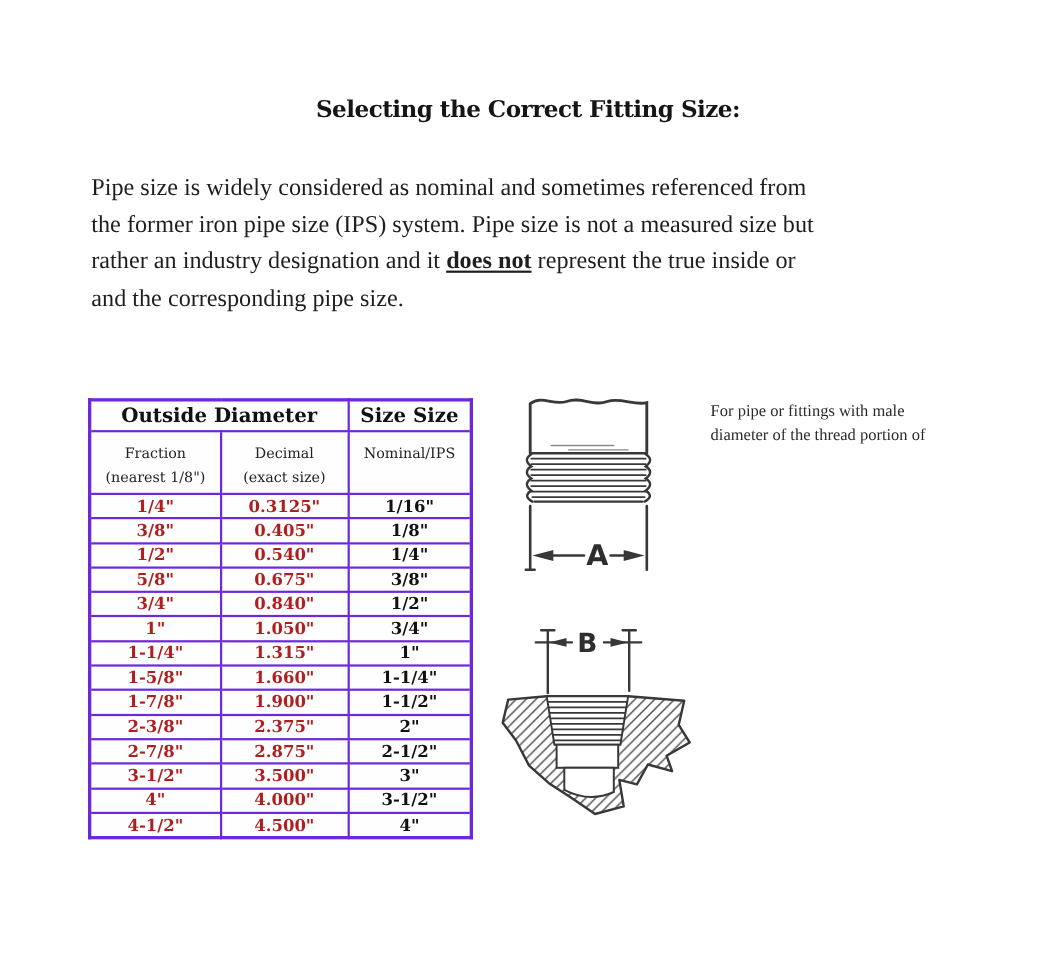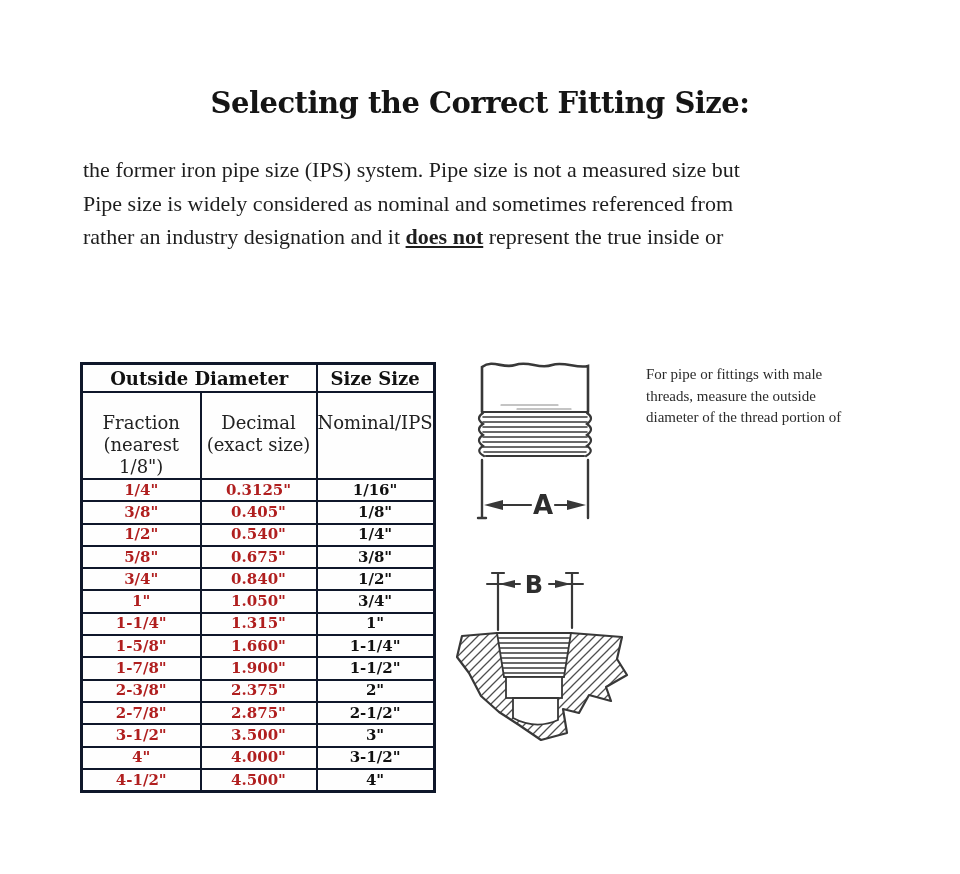--- a/index.html
+++ b/index.html
@@ -3,43 +3,43 @@
 <meta charset="utf-8">
 <style>
   html,body{margin:0;padding:0;background:#ffffff;}
   .page{
     position:relative;width:960px;height:874px;background:#ffffff;overflow:hidden;
     font-family:"Liberation Serif", serif;color:#1c1c1c;
   }
   
   .title{
     position:absolute;top:86px;left:0;width:960px;text-align:center;
-    font-family:"DejaVu Serif", serif;font-weight:bold;font-size:29px;
+    font-family:"DejaVu Serif", serif;font-weight:bold;font-size:21px;
     letter-spacing:-0.5px;color:#151515;
   }
   
   .intro{
     position:absolute;top:153px;left:83px;width:820px;
     font-size:22px;line-height:33.5px;color:#1e1e1e;white-space:nowrap;
   }
   .intro .bold-underline{font-weight:bold;text-decoration:underline;text-align:center;}
   
   table.fittings{
     position:absolute;left:80px;top:362px;border-collapse:collapse;
     table-layout:fixed;background:#fefefe;
     font-family:"DejaVu Serif", serif;
   }
-  table.fittings, table.fittings td, table.fittings th{border:2px solid #0f172a;}
+  table.fittings, table.fittings td, table.fittings th{border:2px solid #6d28d9;}
   table.fittings{border-width:3px;}
   table.fittings th, table.fittings td{padding:0;text-align:center;vertical-align:middle;}
   .col-fraction{width:119px;}
   .col-decimal{width:116px;}
   .col-pipe{width:112px;}
   tr.hdr1 th{height:26px;font-size:18px;font-weight:bold;color:#111;}
-  tr.hdr2 th{height:46px;font-size:18px;font-weight:normal;color:#222;vertical-align:top;padding-top:19px;line-height:22px;}
+  tr.hdr2 th{height:46px;font-size:13px;font-weight:normal;color:#222;vertical-align:top;padding-top:9px;line-height:22px;}
   tr.data-row td{height:20.3px;font-size:15px;font-weight:bold;line-height:1;}
   td.red-val{color:#b01f1f;}
   td.black-val{color:#111;}
   
   .diagram{position:absolute;}
   .diagram-a{left:455px;top:356px;}
   .diagram-b{left:446px;top:560px;}
   
   .note{
     position:absolute;left:646px;width:250px;
@@ -51,23 +51,24 @@
   .dim-label{font-family:"DejaVu Sans", sans-serif;font-weight:bold;fill:#2e2e2e;}
 </style>
 </head>
 <body>
 
 <div class="page">
 
   <div class="title">Selecting the Correct Fitting Size:</div>
 
   <div class="intro">
+    <div><span>Pipe size is widely considered as nominal and sometimes referenced from</span><span class="bold-underline"></span><span></span></div>
     <div><span>the former iron pipe size (IPS) system. Pipe size is not a measured size but</span><span class="bold-underline"></span><span></span></div>
-    <div><span>Pipe size is widely considered as nominal and sometimes referenced from</span><span class="bold-underline"></span><span></span></div>
     <div><span>rather an industry designation and it </span><span class="bold-underline">does not</span><span> represent the true inside or</span></div>
+    <div><span>and the corresponding pipe size.</span><span class="bold-underline"></span><span></span></div>
   </div>
 
   <table class="fittings">
     <colgroup>
       <col class="col-fraction">
         <col class="col-decimal">
         <col class="col-pipe">
     </colgroup>
     <tbody>
         <tr class="hdr1">
@@ -207,18 +208,17 @@
                M55,103 L121,103 M56,108 L120,108 M57,113 L119,113"></path>
     </g>
 
     <rect x="60" y="117" width="56" height="21" fill="#ffffff" stroke="#383838" stroke-width="1.8"></rect>
 
     <path fill="#ffffff" stroke="#383838" stroke-width="1.8" d="M67,138 L112,138 L112,160 Q90,170 67,158 Z"></path>
   </svg>
 
   <div class="note note-a">
     <div>For pipe or fittings with male</div>
-    <div>threads, measure the outside</div>
     <div>diameter of the thread portion of</div>
   </div>
 
 
 </div>
 
 </body></html>

